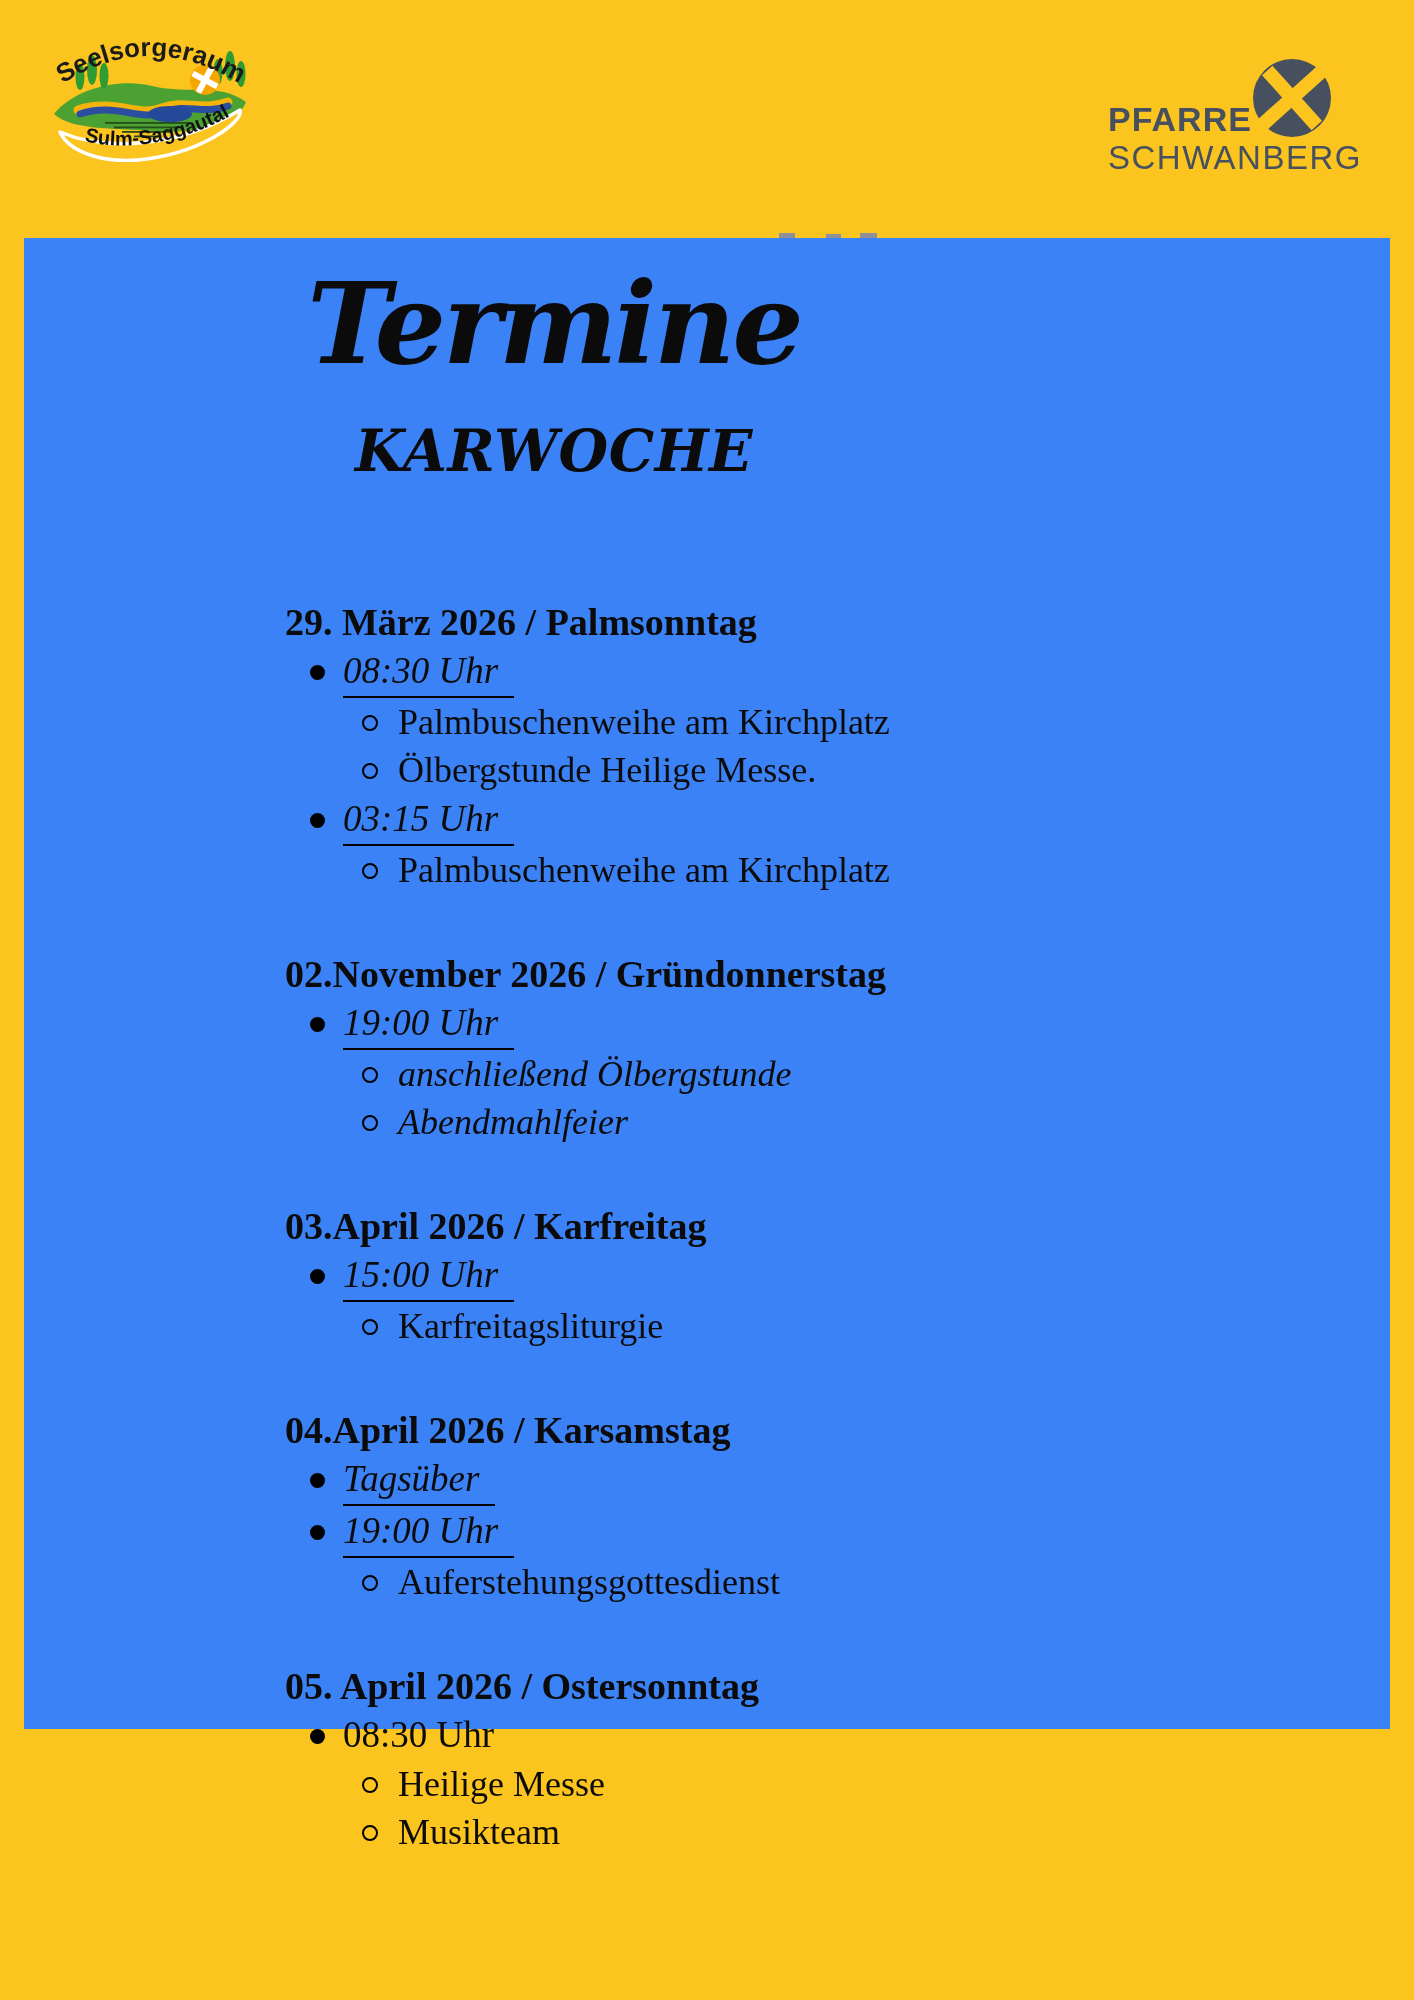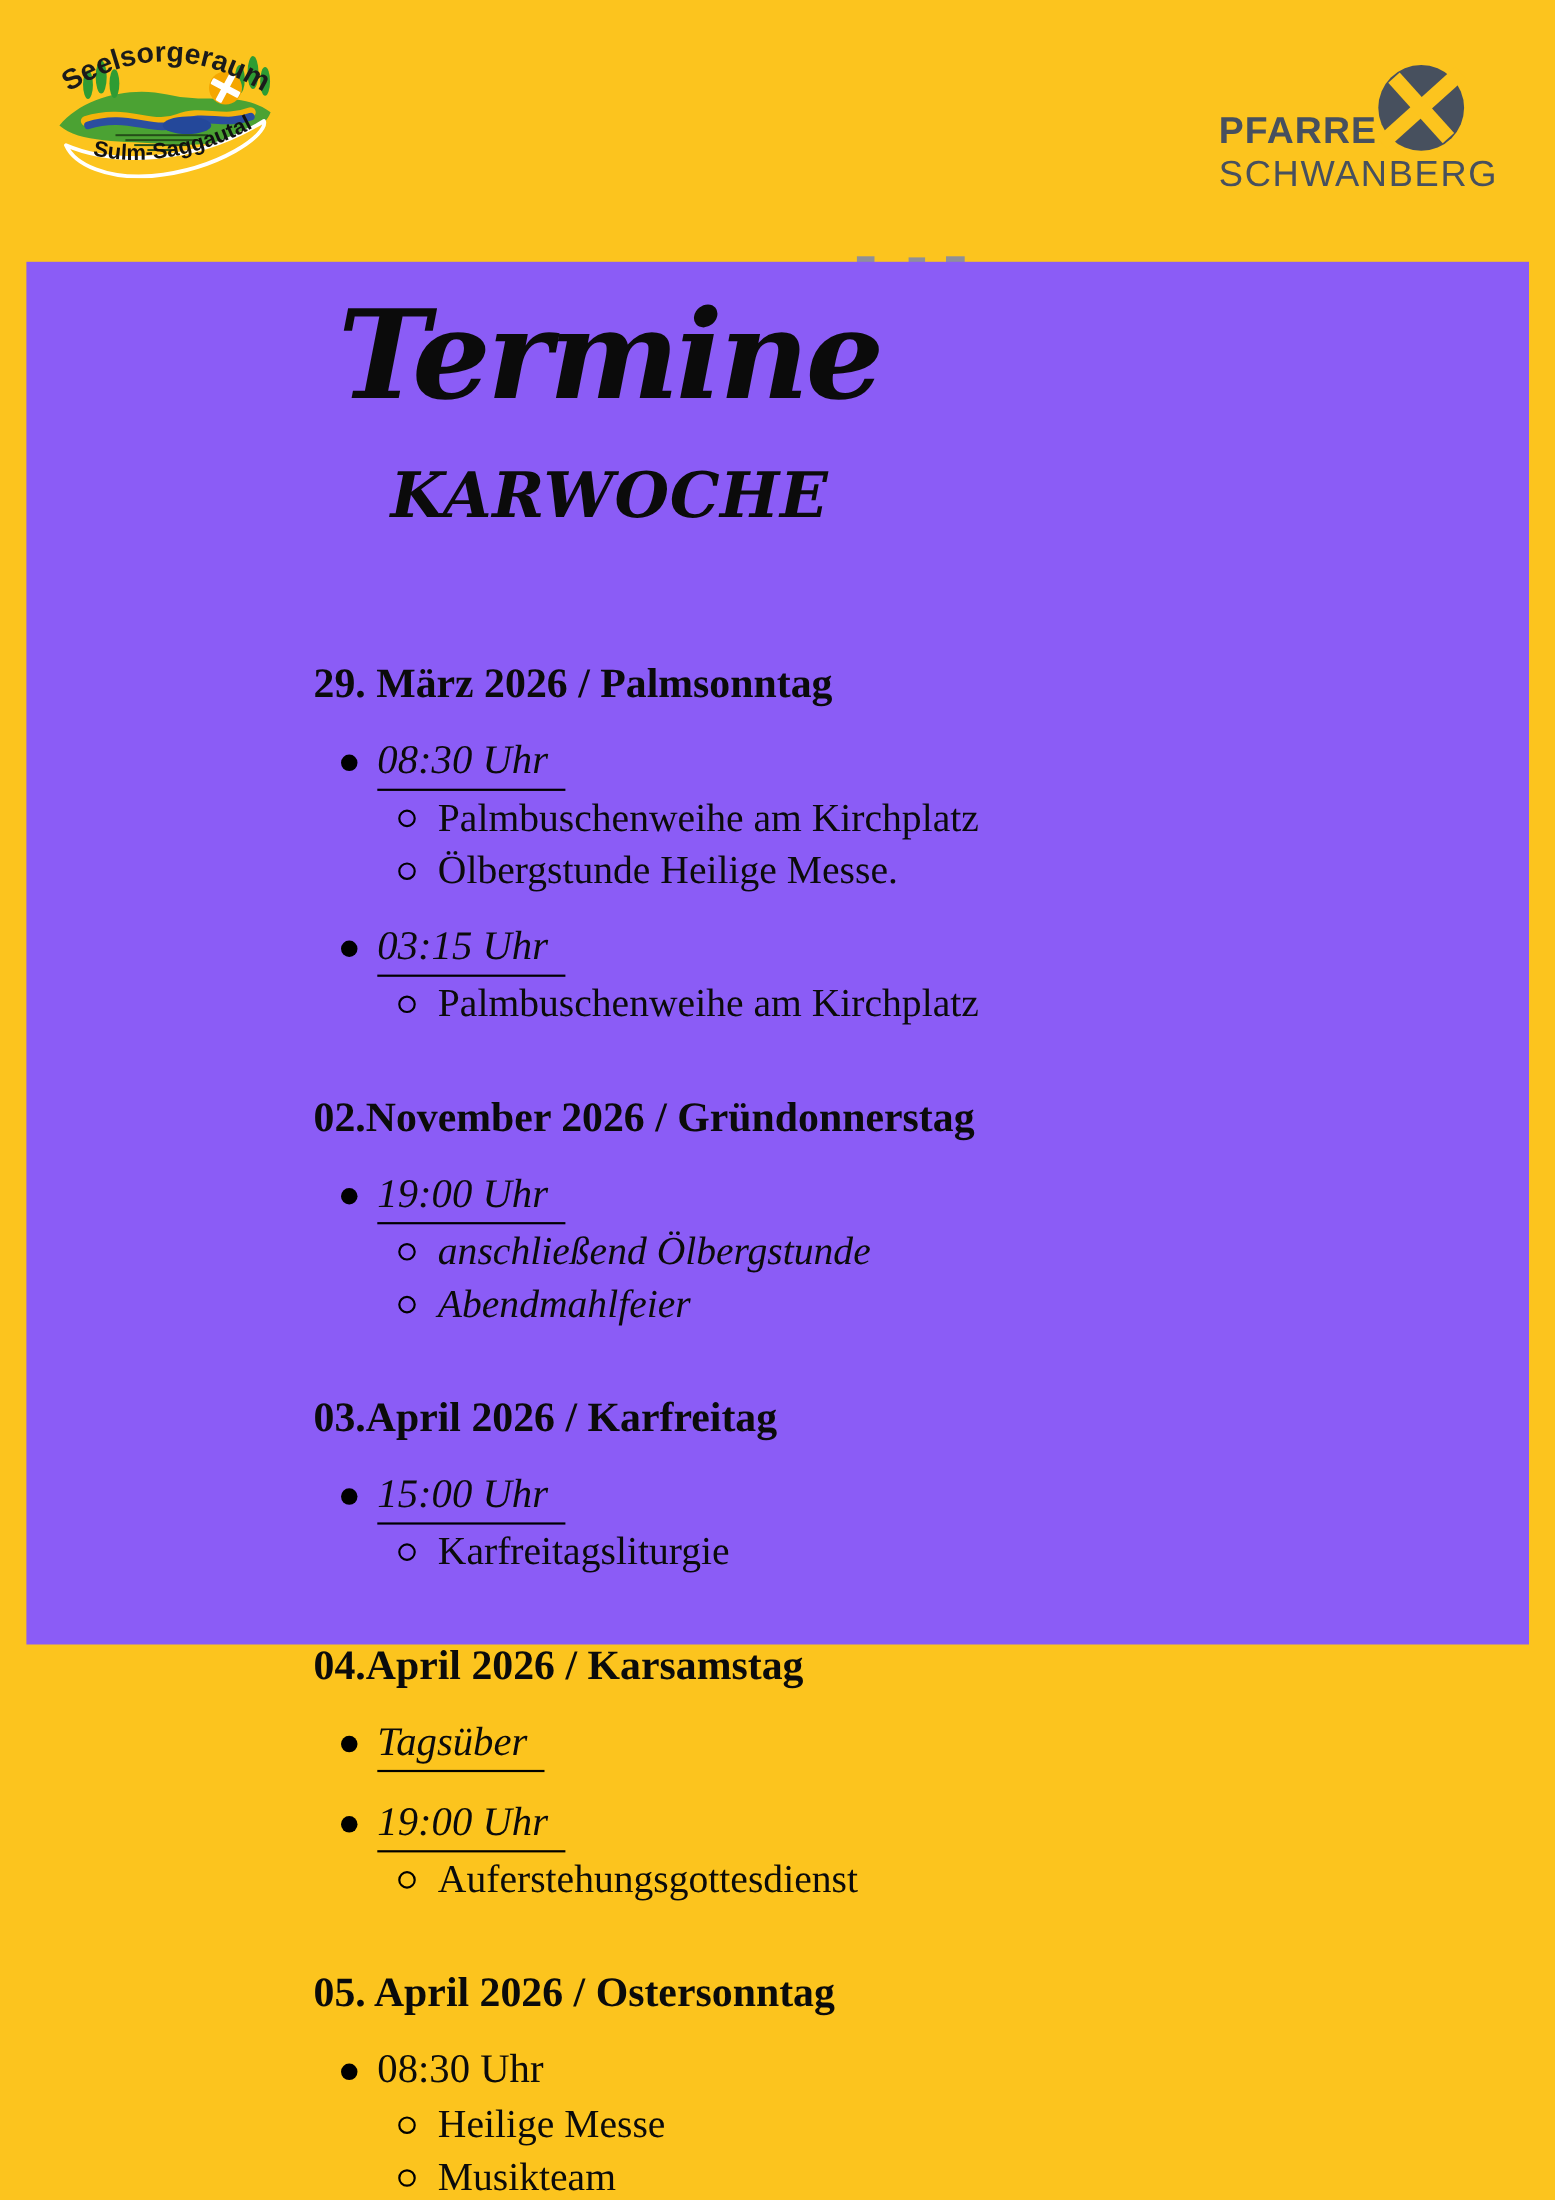--- a/index.html
+++ b/index.html
@@ -7,39 +7,39 @@
   #page{position:relative;width:1414px;height:2000px;background:#FCC41E;overflow:hidden;}
 
   
   .sr-logo{position:absolute;left:50px;top:22px;}
   .ps-logo{position:absolute;left:1108px;top:100px;width:240px;color:#47505E;}
   .ps-line1{font-family:"Liberation Sans",sans-serif;font-weight:700;font-size:34px;letter-spacing:1px;line-height:38px;}
   .ps-line2{font-family:"Liberation Sans",sans-serif;font-weight:400;font-size:33px;letter-spacing:1.5px;line-height:36px;margin-top:2px;}
   .ps-cross{position:absolute;left:1250px;top:56px;}
 
   
-  .panel{position:absolute;left:24px;top:238px;width:1366px;height:1257px;background:#8b5cf6;}
+  .panel{position:absolute;left:24px;top:238px;width:1366px;height:1491px;background:#3b82f6;}
 
   .ghost{position:absolute;background:#8F8F99;}
   .g1{left:779px;top:233px;width:16px;height:6px;}
   .g2{left:826px;top:234px;width:15px;height:5px;}
   .g3{left:860px;top:233px;width:17px;height:6px;}
 
   
   .title-block{position:absolute;top:26px;left:0;width:1060px;text-align:center;}
   .main-title{font-family:"DejaVu Serif",serif;font-style:italic;font-weight:800;
               font-size:112px;line-height:120px;color:#0b0b0b;letter-spacing:-3px;}
   .sub-title{font-family:"DejaVu Serif",serif;font-style:italic;font-weight:700;
              font-size:57px;line-height:46px;color:#0b0b0b;margin-top:44px;letter-spacing:0.5px;}
 
   
   .schedule{position:absolute;top:360px;left:0;right:0;}
   .sec{margin-bottom:56px;}
   .sec-h{margin-left:261px;font-weight:700;font-size:38px;line-height:48px;color:#0b0b0b;}
-  .it{display:flex;margin-left:286px;align-items:flex-start;margin-top:21px;}
+  .it{display:flex;margin-left:286px;align-items:flex-start;}
   .dot{width:15px;height:15px;border-radius:50%;background:#000;margin-top:19px;flex:0 0 auto;}
   .time{margin-left:18px;font-size:37px;line-height:50px;font-style:italic;color:#0b0b0b;}
   .time-u{border-bottom:2.5px solid #000;padding-right:16px;}
   .time-plain{font-style:normal;}
   .sub{display:flex;margin-left:338px;align-items:flex-start;}
   .circ{width:12px;height:12px;border:2.5px solid #000;border-radius:50%;margin-top:17px;flex:0 0 auto;}
   .sub-t{margin-left:20px;font-size:36px;line-height:48px;color:#0b0b0b;text-align:center;}
   .sub-italic{font-style:italic;}
 </style>
 </head>

